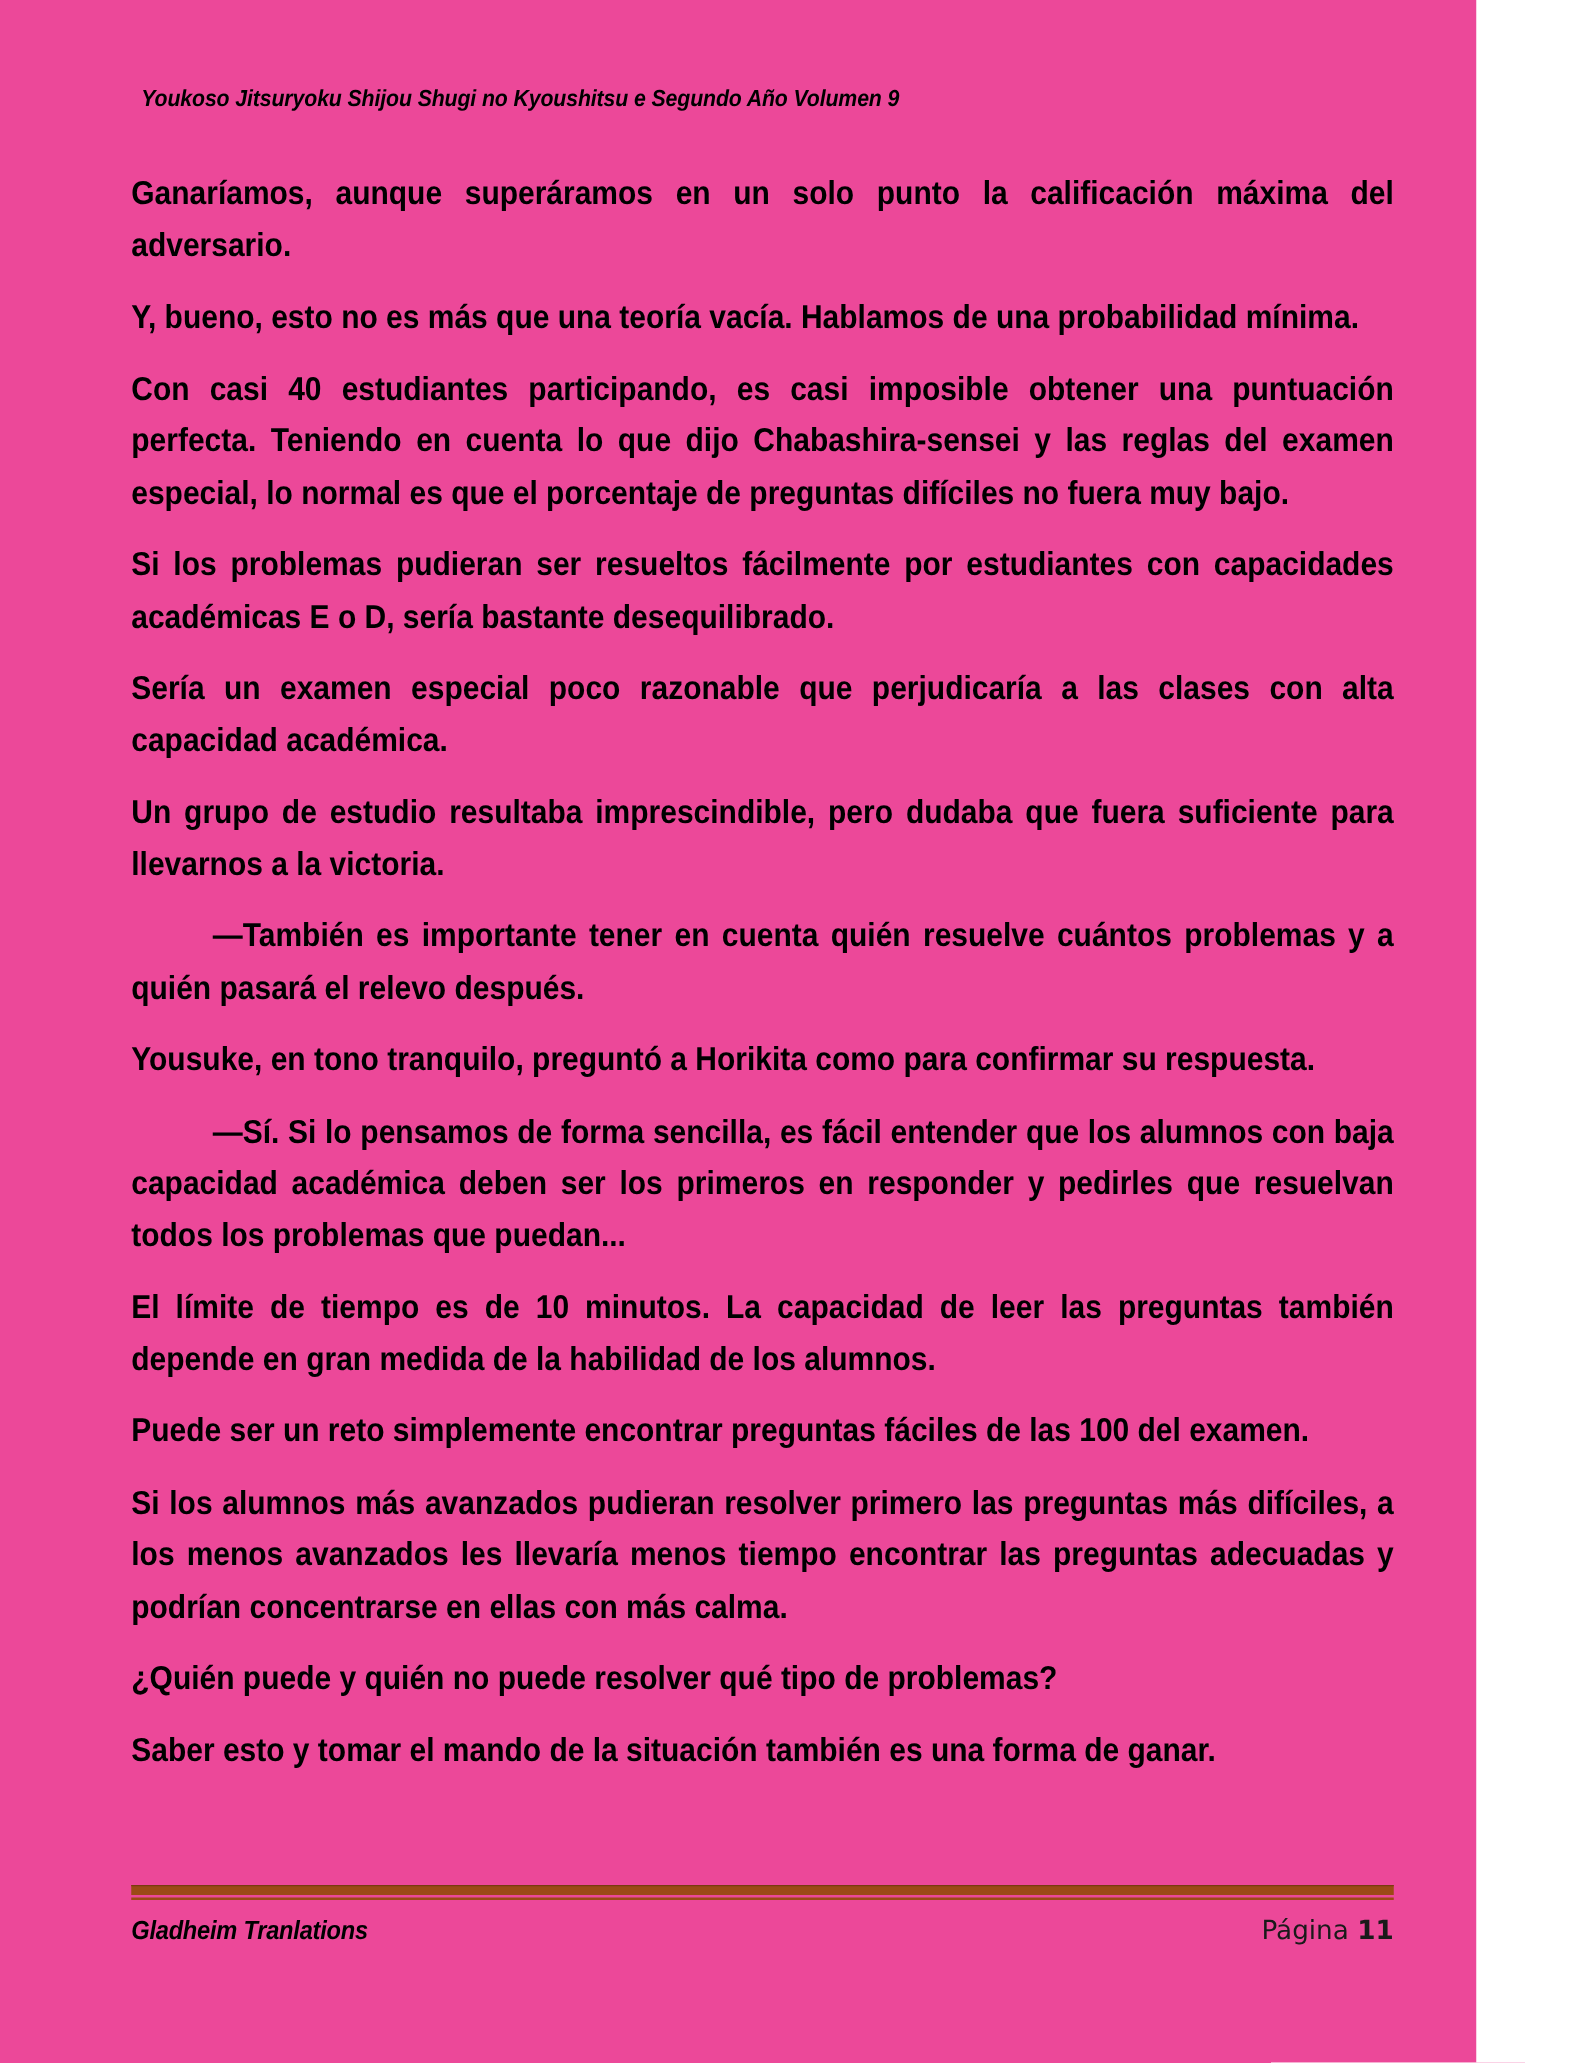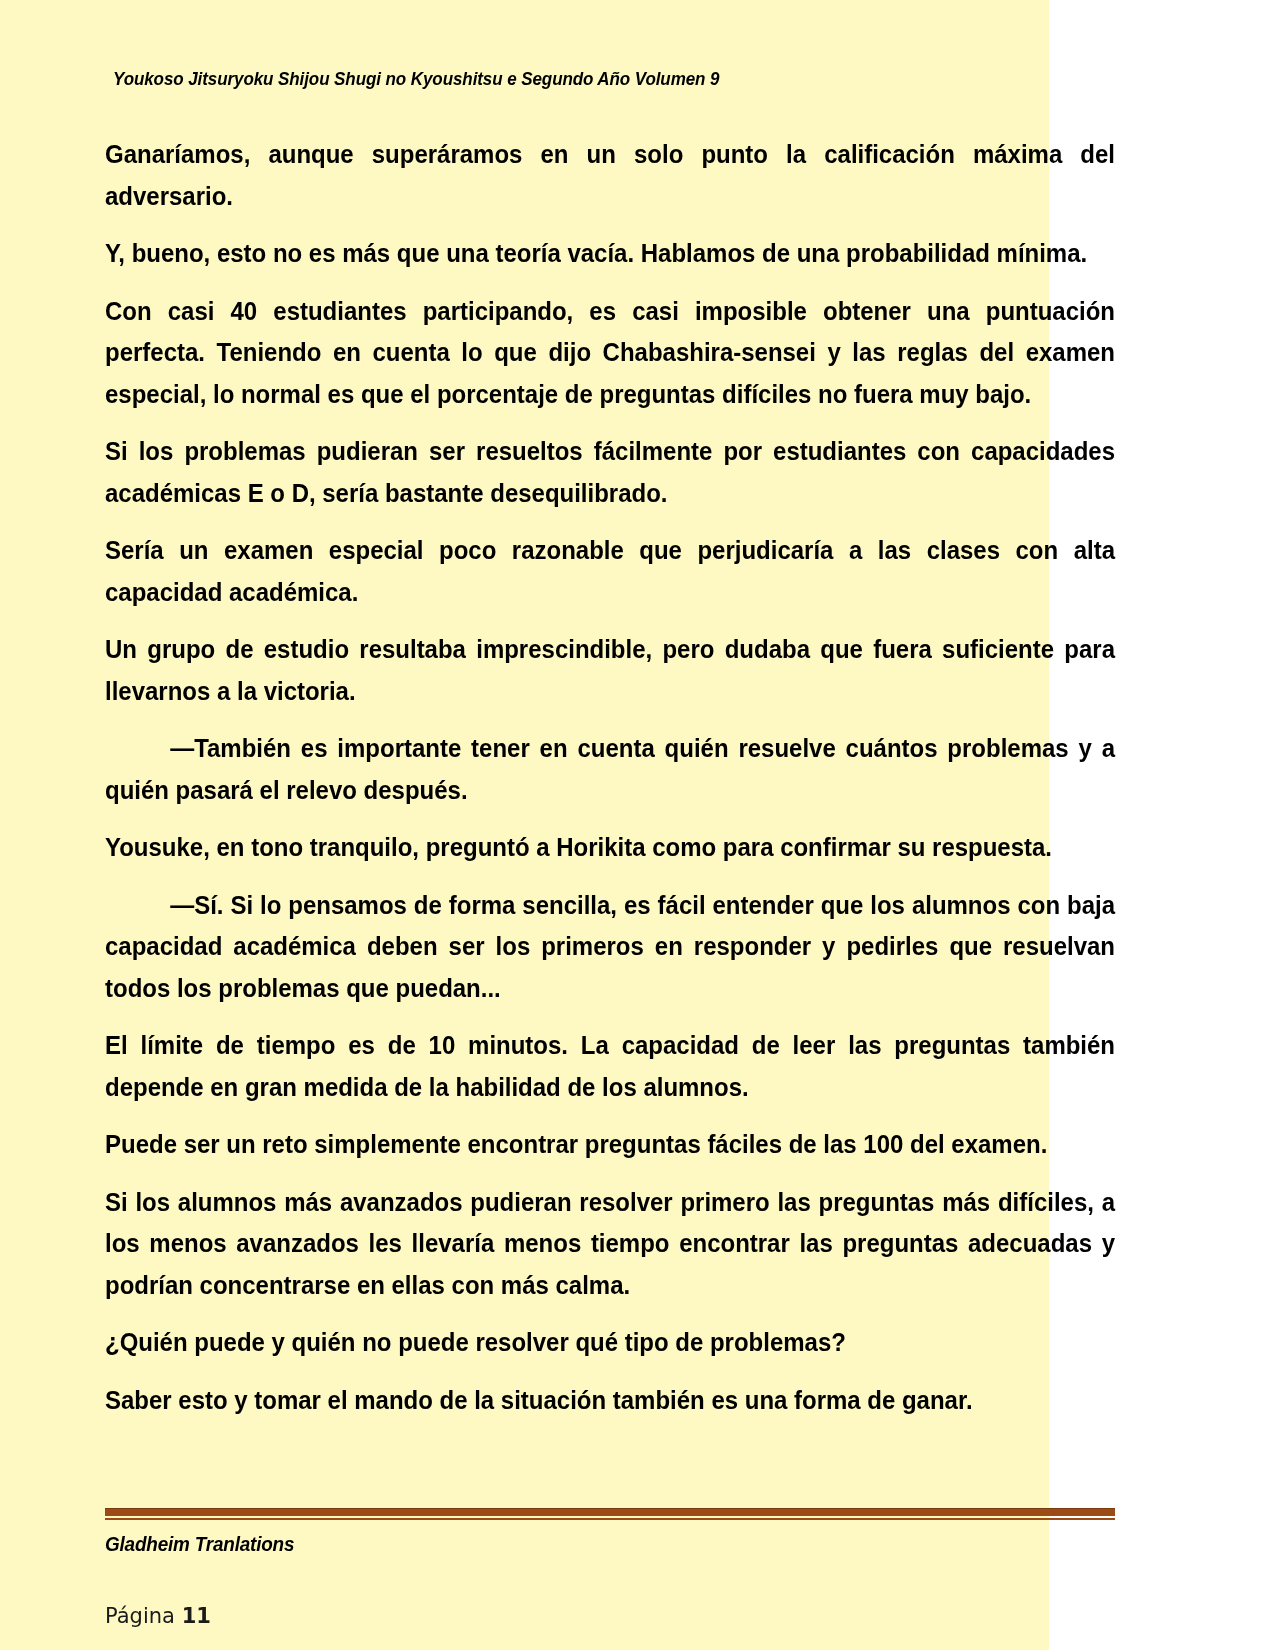--- a/index.html
+++ b/index.html
@@ -12,24 +12,24 @@
     width: 1275px;
     height: 1650px;
     font-family: "Liberation Sans", sans-serif;
     color: #000000;
     position: relative;
     overflow: hidden;
   }
 
   .page {
     position: relative;
-    width: 1049px;
+    width: 1181px;
     height: 1650px;
     box-sizing: border-box;
-    background: #fef9c3;
+    background: #ec4899;
   }
 
   
   .page-header {
     position: absolute;
     top: 68px;
     left: 113px;
     width: 1010px;
   }
   .header-title {
@@ -91,39 +91,37 @@
     height: 2px;
     background: #9C4A16;
     margin-top: 2px;
     width: 100%;
   }
   .footer-row {
     display: flex;
     align-items: baseline;
     justify-content: space-between;
     margin-top: 12px;
-    flex-direction: column;
   }
   .footer-left {
     font-family: "Liberation Sans", sans-serif;
     font-weight: bold;
     font-style: italic;
     font-size: 21px;
     letter-spacing: -0.2px;
     color: #000000;
     transform: scaleX(0.9);
     transform-origin: left center;
     white-space: nowrap;
   }
   .footer-right {
     font-family: "DejaVu Sans", sans-serif;
     font-size: 21px;
     color: #1a1a1a;
     white-space: nowrap;
-    margin-top: 48px;
   }
   .footer-right .pagenum {
     font-weight: bold;
   }
 </style>
 </head>
 <body>
 
 <div class="page">
 

